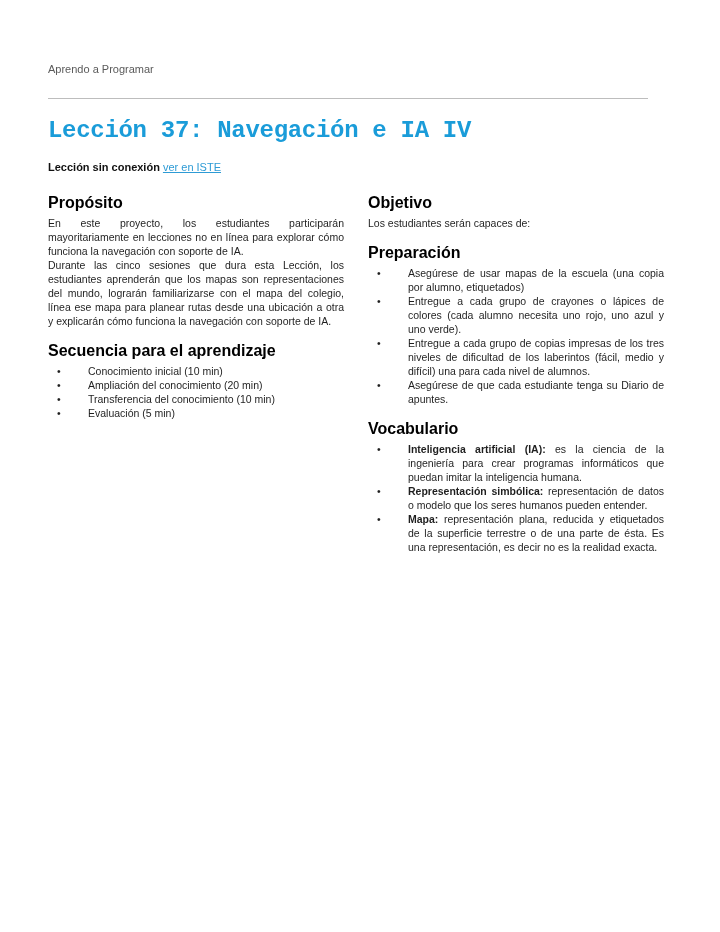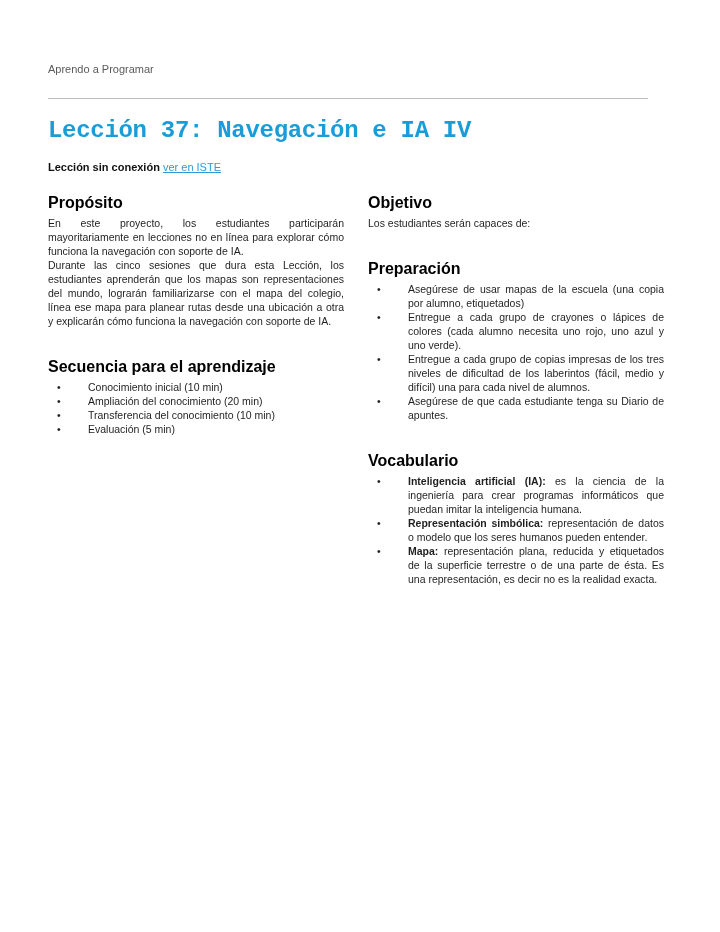--- a/index.html
+++ b/index.html
@@ -29,21 +29,21 @@
 
   .columns { display: flex; gap: 24px; margin-top: 18px; }
   .col { width: 296px; }
 
   h2.section-heading {
     margin: 0 0 3px 0;
     font-size: 16px; line-height: 20px;
     font-weight: bold; color: #000;
   }
   .section { margin-top: 0; }
-  .section + .section { margin-top: 29px; }
+  .section + .section { margin-top: 13px; }
 
   p.body { margin: 0; font-size: 10.5px; line-height: 14px; text-align: justify; }
   p.gap-above { margin-top: 9px; }
 
   .li {
     position: relative;
     padding-left: 40px;
     font-size: 10.5px; line-height: 14px;
     text-align: justify;
   }

